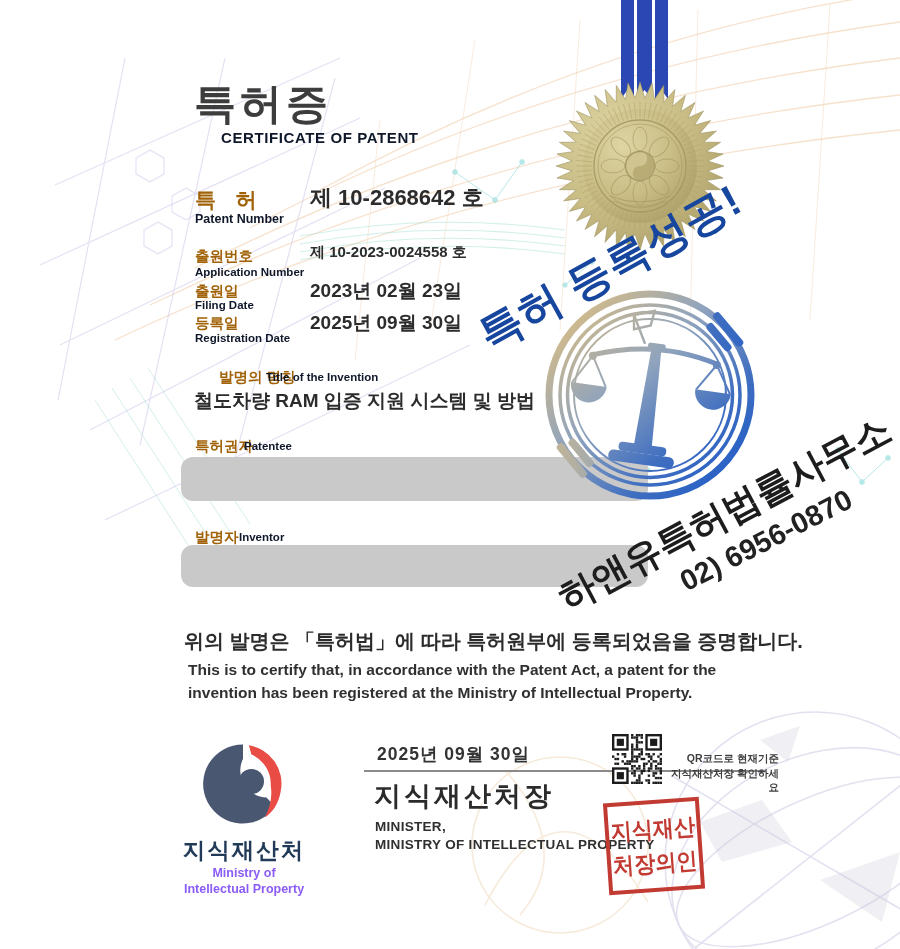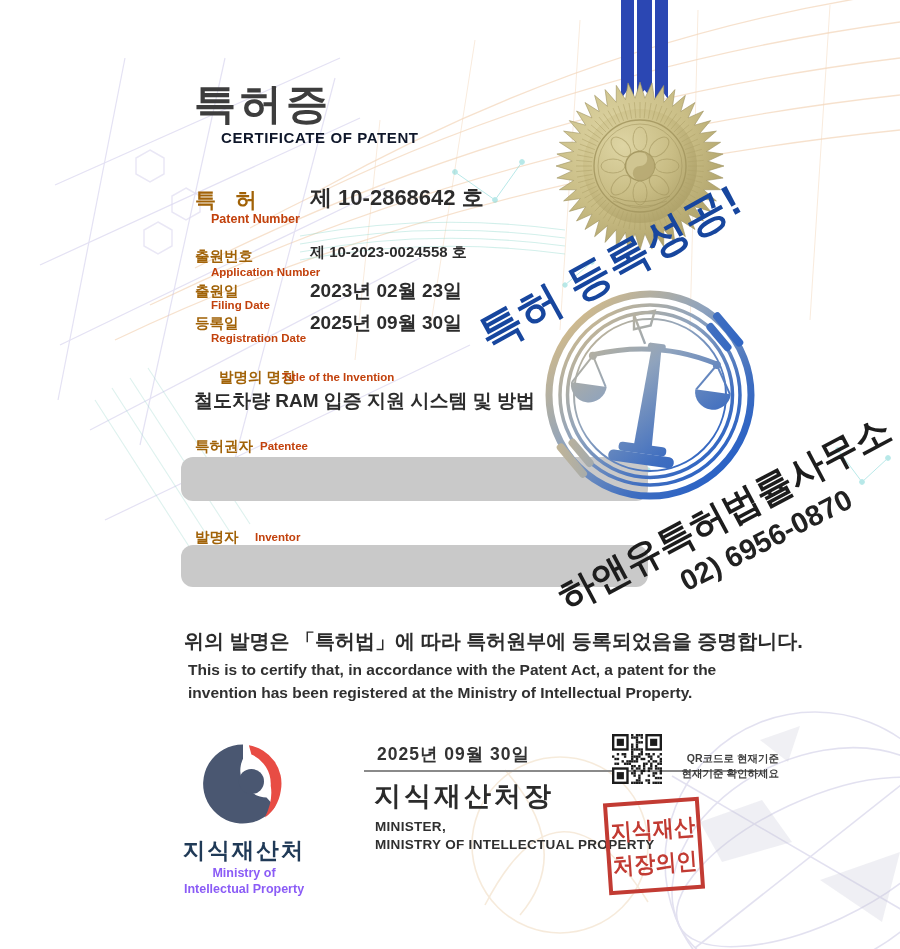--- a/index.html
+++ b/index.html
@@ -6,21 +6,21 @@
   .page{
     position:relative;width:900px;height:949px;margin:0 auto;background:#ffffff;
     overflow:hidden;font-family:"Liberation Sans","DejaVu Sans",sans-serif;color:#2c2c2c;
   }
   .abs{position:absolute;}
   svg{display:block;}
   
   .title-ko{left:194px;top:76px;font-size:42px;font-weight:bold;color:#3d3d3d;letter-spacing:4px;}
   .title-en{left:196px;top:129px;font-size:15px;font-weight:bold;color:#0f172a;letter-spacing:.6px;margin-left:25px;}
   .lab-ko{font-weight:bold;color:#a16207;}
-  .lab-en{font-weight:bold;color:#c2410c;margin-left:16px;}
+  .lab-en{font-weight:bold;color:#0f172a;}
   .val{font-weight:bold;color:#2c2c2c;}
   .stmt-ko{left:184px;top:628px;font-size:20px;font-weight:bold;color:#2b2b2b;}
   .stmt-en{font-size:15.5px;font-weight:bold;color:#303030;}
   .issue-date{left:377px;top:742px;font-size:17.5px;font-weight:bold;color:#333;letter-spacing:1px;}
   .sign-rule{left:364px;top:770px;width:402px;height:2px;background:#8a8a8a;}
   .minister-ko{left:374px;top:778px;font-size:27px;font-weight:bold;color:#2b2b2b;letter-spacing:3px;}
   .minister-en{font-size:13.5px;font-weight:bold;color:#2f2f2f;letter-spacing:.3px;}
   
   .redact{background:var(--redaction-gray,#c9c9c9);border-radius:12px;}
   
@@ -310,21 +310,21 @@
       <rect x="2.380952380952381" y="2.380952380952381" width="11.904761904761905" height="11.904761904761905" fill="#ffffff"></rect>
       <rect x="4.761904761904762" y="4.761904761904762" width="7.142857142857142" height="7.142857142857142" fill="#1c1c1c"></rect>
       <rect x="33.333333333333336" y="0" width="16.666666666666668" height="16.666666666666668" fill="#1c1c1c"></rect>
       <rect x="35.714285714285715" y="2.380952380952381" width="11.904761904761905" height="11.904761904761905" fill="#ffffff"></rect>
       <rect x="38.095238095238095" y="4.761904761904762" width="7.142857142857142" height="7.142857142857142" fill="#1c1c1c"></rect>
       <rect x="0" y="33.333333333333336" width="16.666666666666668" height="16.666666666666668" fill="#1c1c1c"></rect>
       <rect x="2.380952380952381" y="35.714285714285715" width="11.904761904761905" height="11.904761904761905" fill="#ffffff"></rect>
       <rect x="4.761904761904762" y="38.095238095238095" width="7.142857142857142" height="7.142857142857142" fill="#1c1c1c"></rect>
     </svg>
   <div class="abs qr-cap" style="top:752px;">QR코드로 현재기준</div>
-  <div class="abs qr-cap" style="top:767px;">현재기준 확인하세요</div>
+  <div class="abs qr-cap" style="top:767px;">지식재산처장 확인하세요</div>
 
   <div class="abs ribbon">
     <span class="s1"></span>
       <span class="s2"></span>
       <span class="s3"></span>
   </div>
 
   <svg class="abs" style="left:554px;top:80px;" width="172" height="172" viewBox="-86 -86 172 172">
     <defs>
       <radialGradient id="goldg" cx="35%" cy="32%" r="80%">

